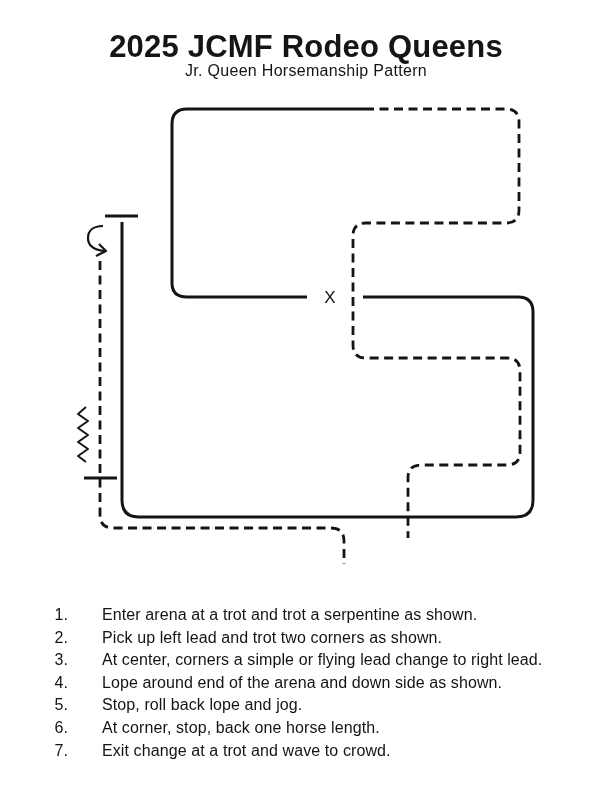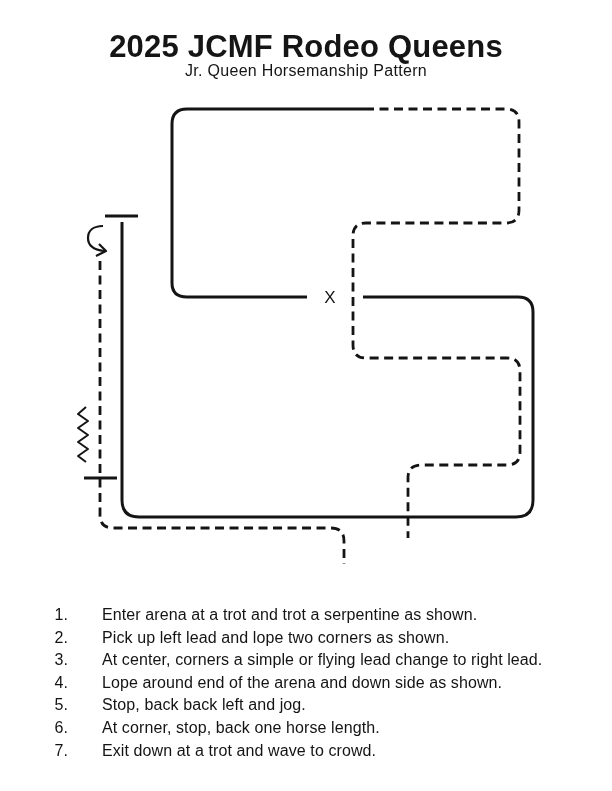--- a/index.html
+++ b/index.html
@@ -104,37 +104,37 @@
     <text x="330" y="303" text-anchor="middle" font-family="Liberation Sans, sans-serif" font-size="17" font-weight="400" fill="#141414" stroke="none">X</text>
   </svg>
 
   <div class="instructions">
     <div class="instruction-item">
       <span class="instruction-num">1.</span>
       <span class="instruction-text">Enter arena at a trot and trot a serpentine as shown.</span>
     </div>
     <div class="instruction-item">
       <span class="instruction-num">2.</span>
-      <span class="instruction-text">Pick up left lead and lope two corners as shown.</span>
+      <span class="instruction-text">Pick up left lead and trot two corners as shown.</span>
     </div>
     <div class="instruction-item">
       <span class="instruction-num">3.</span>
       <span class="instruction-text">At center, corners a simple or flying lead change to right lead.</span>
     </div>
     <div class="instruction-item">
       <span class="instruction-num">4.</span>
       <span class="instruction-text">Lope around end of the arena and down side as shown.</span>
     </div>
     <div class="instruction-item">
       <span class="instruction-num">5.</span>
-      <span class="instruction-text">Stop, back back left and jog.</span>
+      <span class="instruction-text">Stop, roll back lope and jog.</span>
     </div>
     <div class="instruction-item">
       <span class="instruction-num">6.</span>
       <span class="instruction-text">At corner, stop, back one horse length.</span>
     </div>
     <div class="instruction-item">
       <span class="instruction-num">7.</span>
-      <span class="instruction-text">Exit down at a trot and wave to crowd.</span>
+      <span class="instruction-text">Exit change at a trot and wave to crowd.</span>
     </div>
   </div>
 
 </div>
 
 </body></html>

